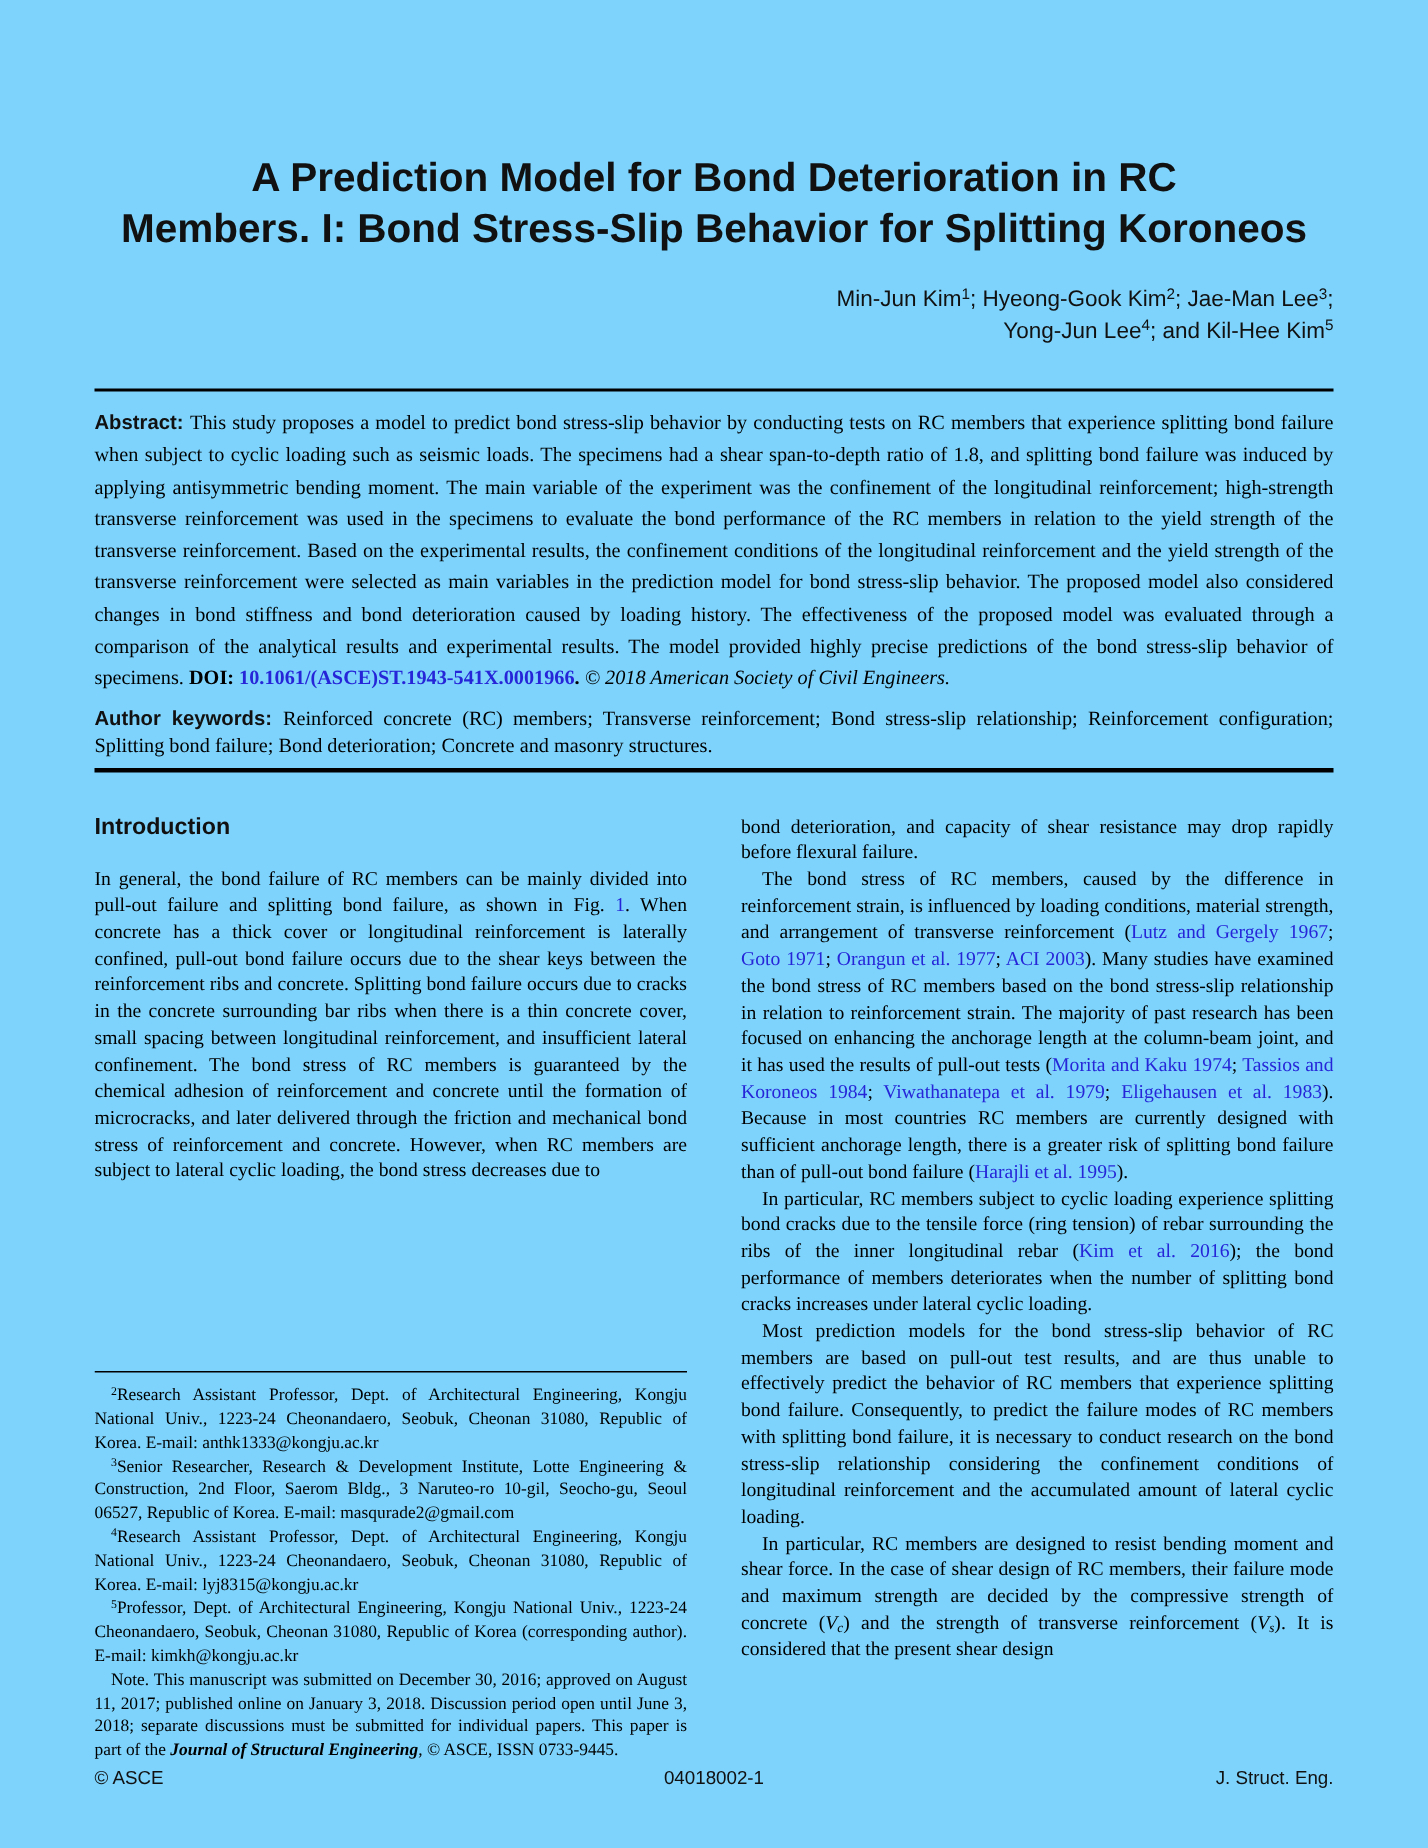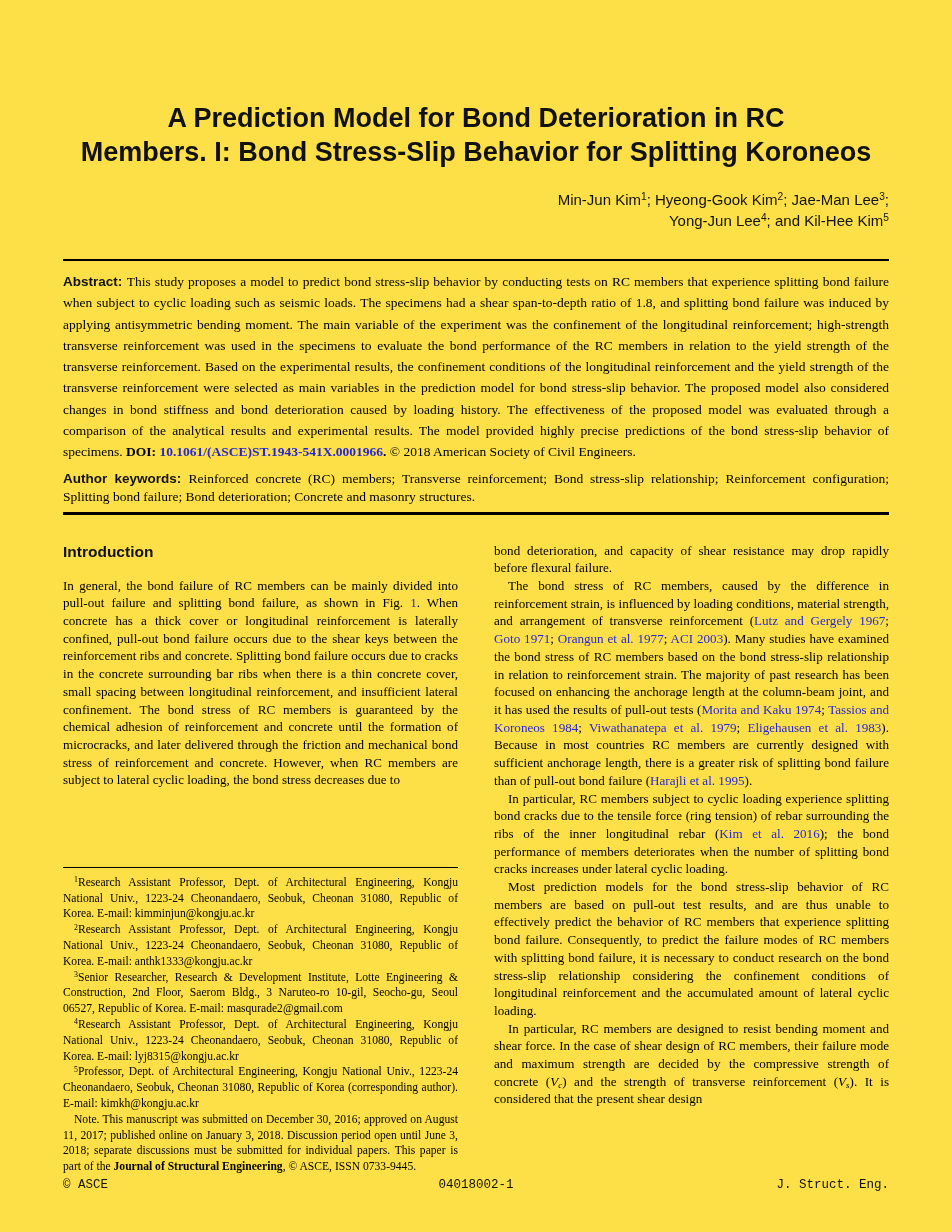--- a/index.html
+++ b/index.html
@@ -1,20 +1,20 @@
 <!DOCTYPE html>
 <html style="--link: #2626d8; --text: #000000; --page: #ffffff;"><head>
 <meta charset="utf-8">
 <style>
   html,body{margin:0;padding:0;background:#ffffff;}
   .page{
     position:relative;
     width:952px;height:1232px;
     margin:0 auto;
-    background:#fde047;
+    background:#7dd3fc;
     box-sizing:border-box;
     padding:0 63px;
     display:flex;flex-direction:column;
     overflow:hidden;
     color:#000;
     font-family:"Liberation Serif",serif;
   }
   .paper-title{
     margin:101px auto 0;
     max-width:800px;
@@ -68,32 +68,32 @@
   .fn-rule{border-top:1px solid #000;height:0;margin-bottom:7px;}
   .footnote{
     margin:0;
     font-size:11.6px;line-height:15.8px;
     text-align:justify;
     text-indent:11px;
   }
   .page-footer{
     position:absolute;left:63px;right:63px;bottom:40px;
     display:flex;align-items:baseline;
-    font-family:Liberation Mono, monospace;
+    font-family:Liberation Sans, sans-serif;
     font-size:12.5px;color:#111;
   }
   .page-footer .f-left{flex:1;text-align:left;}
   .page-footer .f-center{flex:1;text-align:center;}
   .page-footer .f-right{flex:1;text-align:right;}
   
   .seg-link{color:var(--link,#2626d8);}
   .seg-linkb{color:var(--link,#2626d8);font-weight:700;}
   .seg-b{font-weight:700;}
-  .seg-i{}
-  .seg-bi{font-weight:700;}
+  .seg-i{font-style:italic;}
+  .seg-bi{font-weight:700;font-style:italic;}
   .seg-label{font-family:"Liberation Sans",sans-serif;font-weight:700;color:#111;}
   .seg-mv{font-style:italic;}
   sup{font-size:68%;line-height:0;vertical-align:baseline;position:relative;top:-0.45em;}
   sub{font-size:68%;line-height:0;vertical-align:baseline;position:relative;top:0.28em;}
 </style>
 </head>
 <body>
 
 <div class="page">
 
@@ -116,21 +116,20 @@
   <div class="rule-bottom"></div>
 
   <div class="columns">
 
     <div class="col">
       <h2 class="section-heading">Introduction</h2>
       <p class="body-par"><span>In general, the bond failure of RC members can be mainly divided into pull-out failure and splitting bond failure, as shown in Fig. </span><span class="seg-link">1</span><span>. When concrete has a thick cover or longitudinal reinforcement is laterally confined, pull-out bond failure occurs due to the shear keys between the reinforcement ribs and concrete. Splitting bond failure occurs due to cracks in the concrete surrounding bar ribs when there is a thin concrete cover, small spacing between longitudinal reinforcement, and insufficient lateral confinement. The bond stress of RC members is guaranteed by the chemical adhesion of reinforcement and concrete until the formation of microcracks, and later delivered through the friction and mechanical bond stress of reinforcement and concrete. However, when RC members are subject to lateral cyclic loading, the bond stress decreases due to</span></p>
 
       <div class="fn-block">
         <div class="fn-rule"></div>
-        <p class="footnote"><sup>1</sup><span>Research Assistant Professor, Dept. of Architectural Engineering, Kongju National Univ., 1223-24 Cheonandaero, Seobuk, Cheonan 31080, Republic of Korea. E-mail: kimminjun@kongju.ac.kr</span></p>
         <p class="footnote"><sup>2</sup><span>Research Assistant Professor, Dept. of Architectural Engineering, Kongju National Univ., 1223-24 Cheonandaero, Seobuk, Cheonan 31080, Republic of Korea. E-mail: anthk1333@kongju.ac.kr</span></p>
         <p class="footnote"><sup>3</sup><span>Senior Researcher, Research &amp; Development Institute, Lotte Engineering &amp; Construction, 2nd Floor, Saerom Bldg., 3 Naruteo-ro 10-gil, Seocho-gu, Seoul 06527, Republic of Korea. E-mail: masqurade2@gmail.com</span></p>
         <p class="footnote"><sup>4</sup><span>Research Assistant Professor, Dept. of Architectural Engineering, Kongju National Univ., 1223-24 Cheonandaero, Seobuk, Cheonan 31080, Republic of Korea. E-mail: lyj8315@kongju.ac.kr</span></p>
         <p class="footnote"><sup>5</sup><span>Professor, Dept. of Architectural Engineering, Kongju National Univ., 1223-24 Cheonandaero, Seobuk, Cheonan 31080, Republic of Korea (corresponding author). E-mail: kimkh@kongju.ac.kr</span></p>
         <p class="footnote"><span>Note. This manuscript was submitted on December 30, 2016; approved on August 11, 2017; published online on January 3, 2018. Discussion period open until June 3, 2018; separate discussions must be submitted for individual papers. This paper is part of the </span><span class="seg-bi">Journal of Structural Engineering</span><span>, © ASCE, ISSN 0733-9445.</span></p>
       </div>
     </div>
 
     <div class="col">
       <p class="body-par"><span>bond deterioration, and capacity of shear resistance may drop rapidly before flexural failure.</span></p>

